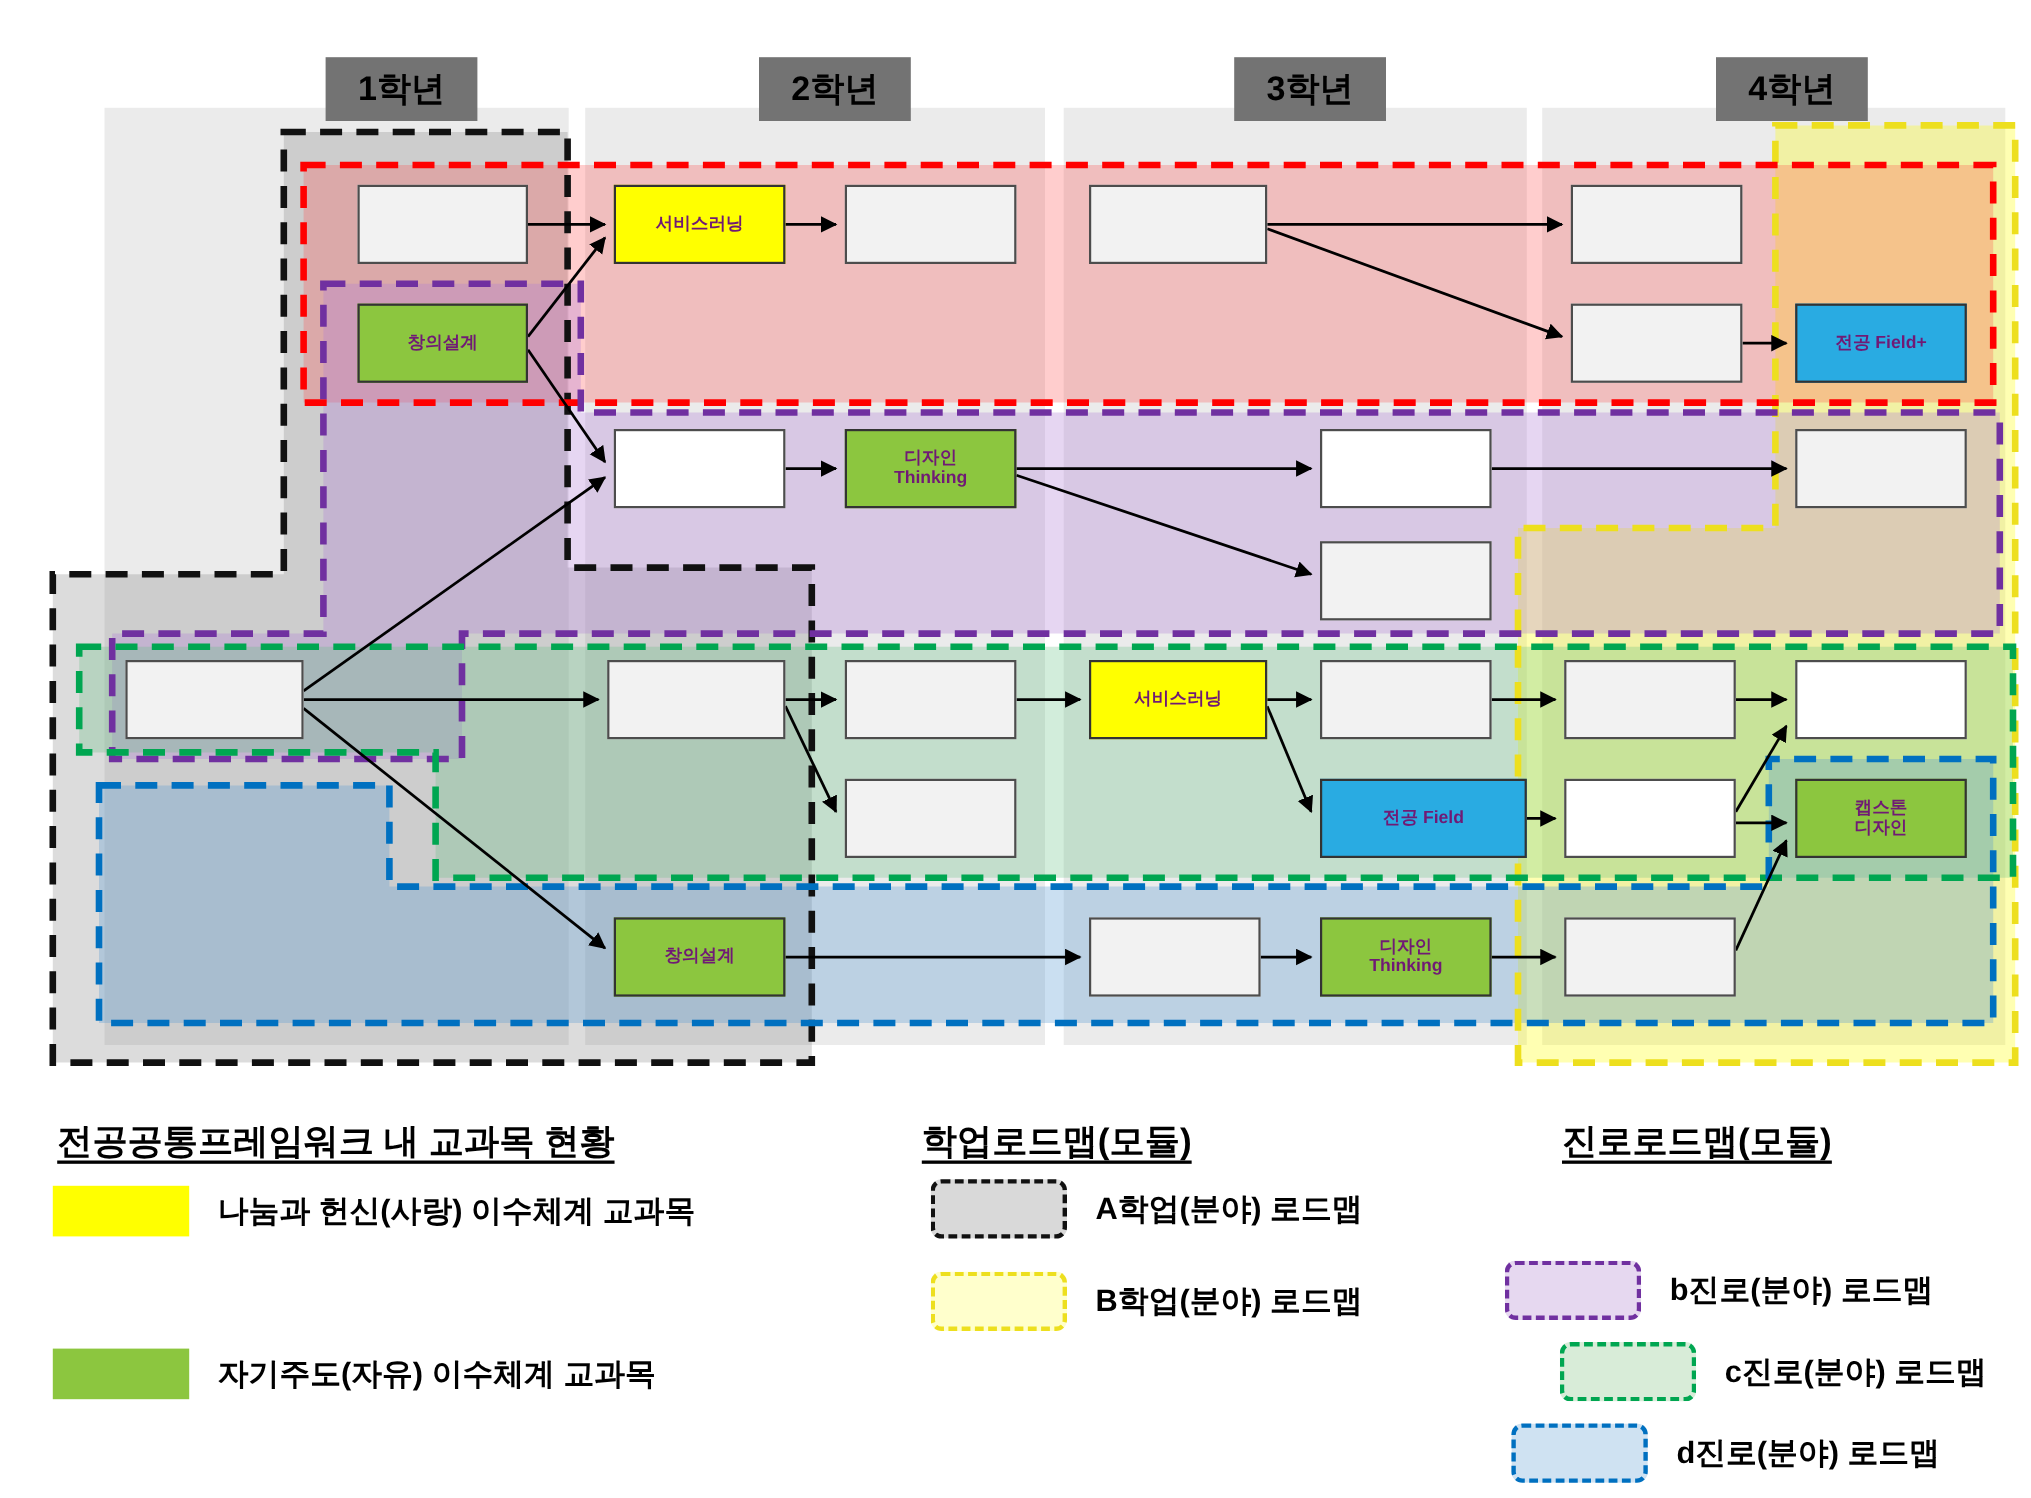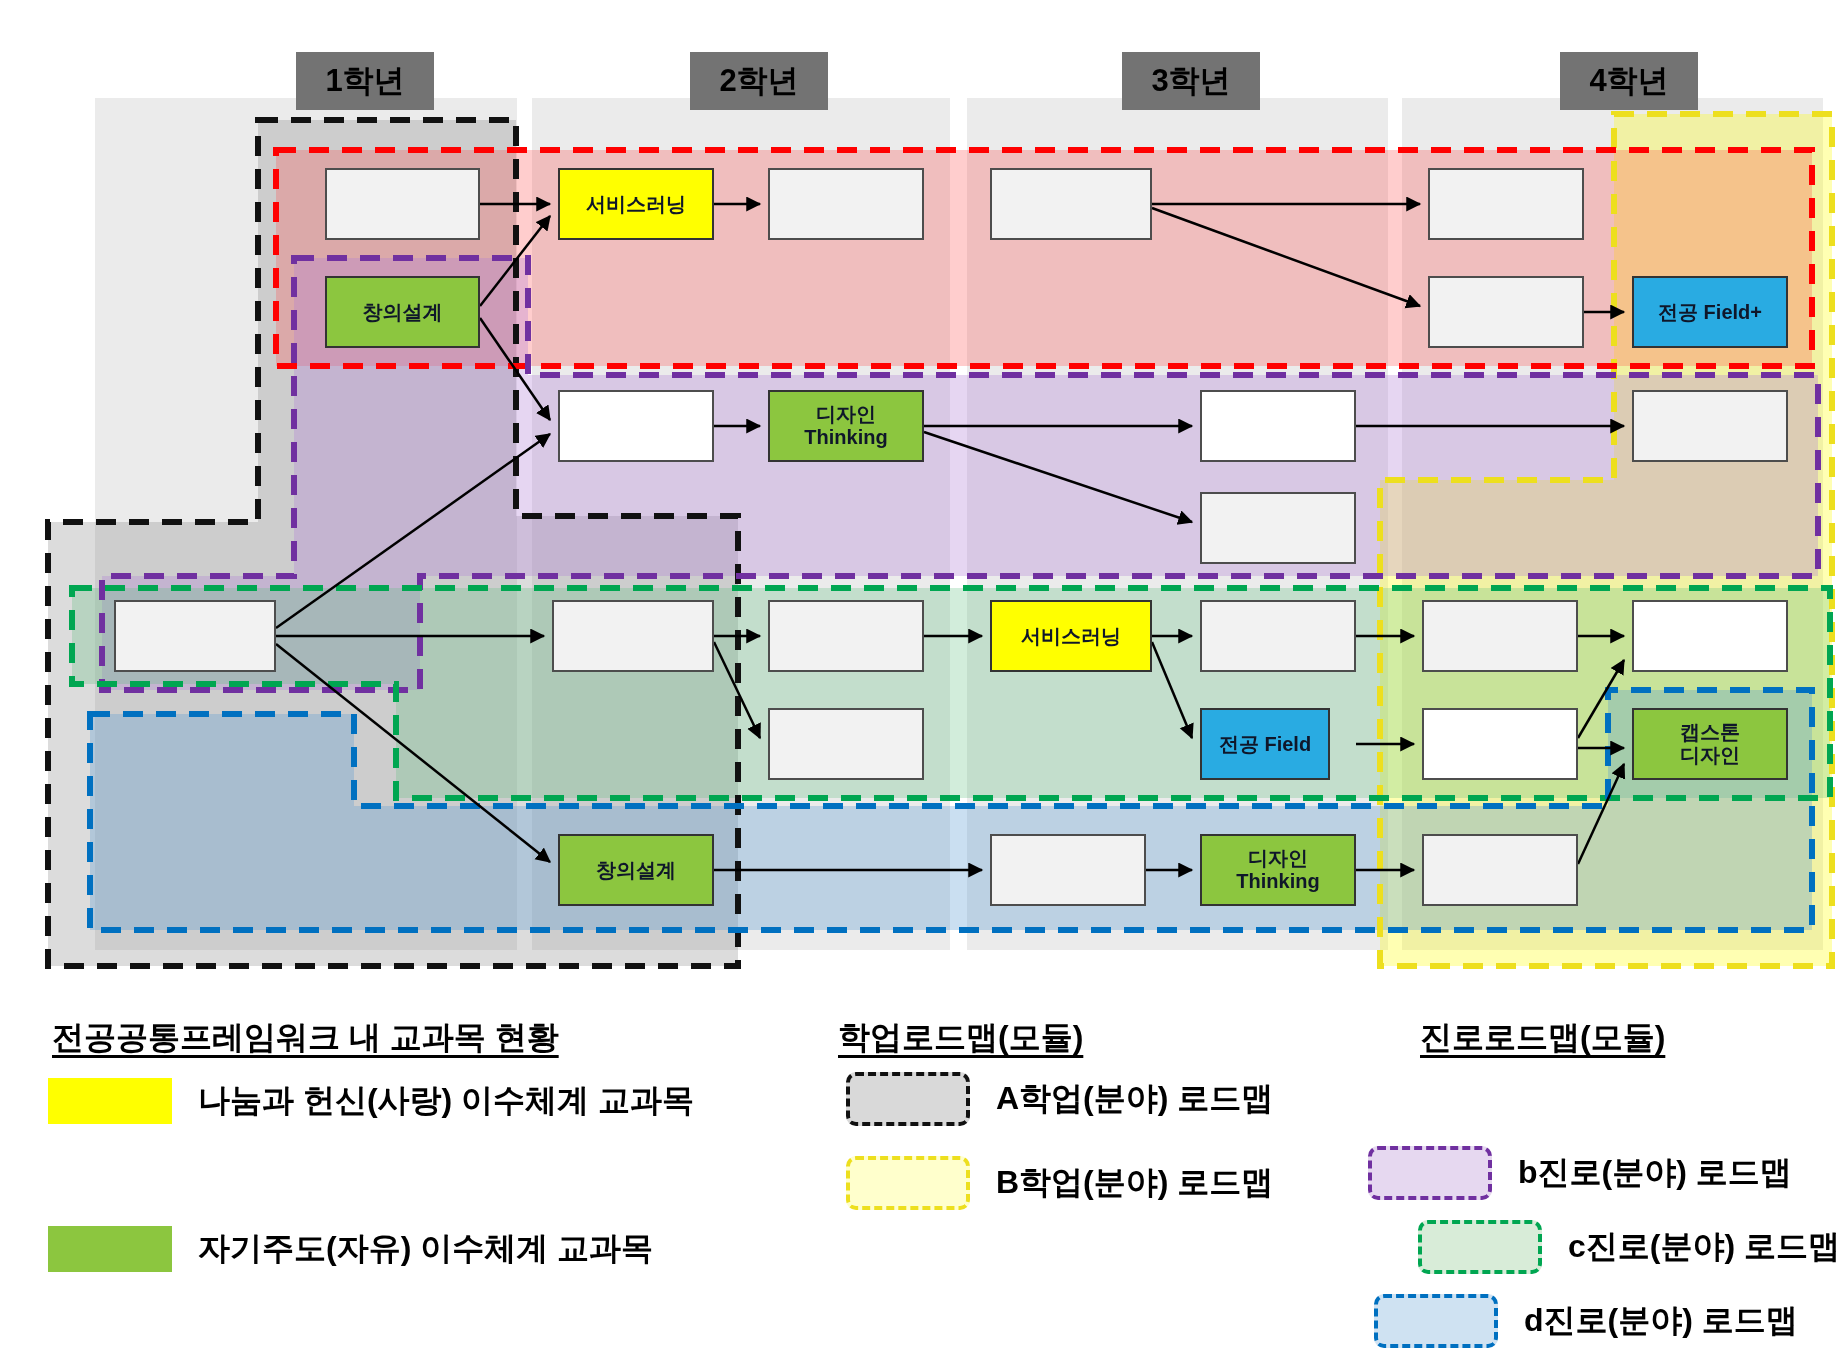--- a/index.html
+++ b/index.html
@@ -3,32 +3,32 @@
 <meta charset="utf-8">
 <title>Diagram</title>
 <style>
   *{box-sizing:border-box;margin:0;padding:0}
   body{font-family:"Liberation Sans","DejaVu Sans",sans-serif;background:#fff}
   .canvas{position:relative;width:1846px;height:1362px;background:#fff;overflow:hidden}
   .diagram-svg{position:absolute;left:0;top:0}
   .year-header{position:absolute;width:138px;height:58px;background:#737373;color:#000;
     font-weight:bold;font-size:31px;display:flex;align-items:center;justify-content:center}
   .box{position:absolute;border:2px solid #4d4d4d;background:#f2f2f2;display:flex;align-items:center;
-    justify-content:center;text-align:center;font-weight:bold;font-size:20px;color:#0f172a;
+    justify-content:center;text-align:center;font-weight:bold;font-size:16px;color:#701a75;
     white-space:pre-line;line-height:1.15}
   .box.yellow{background:#ffff00;border-color:#333}
   .box.green{background:#8cc63f;border-color:#333}
   .box.blue{background:#29abe2;border-color:#333}
   .box.white{background:#ffffff}
   .legend-title{position:absolute;font-size:32px;font-weight:bold;color:#000;
     text-decoration:underline;text-decoration-thickness:3px;text-underline-offset:7px}
   .legend-item{position:absolute;display:flex;align-items:center;gap:26px}
   .legend-swatch{width:124px;height:46px;flex:0 0 auto}
   .legend-swatch.mod{height:54px;border-radius:10px}
-  .legend-label{font-size:32px;font-weight:bold;color:#000;white-space:nowrap}
+  .legend-label{font-size:28px;font-weight:bold;color:#000;white-space:nowrap}
   .sw-yellow{background:#ffff00}
   .sw-blue{background:#29abe2}
   .sw-green{background:#8cc63f}
   .sw-mod-a{background:#d9d9d9;border:4px dashed #111}
   .sw-mod-b{background:#ffffcc;border:4px dashed #eddf1e}
   .sw-car-a{background:#f6caca;border:4px dashed #ff0000}
   .sw-car-b{background:#e6d8f0;border:4px dashed #7030a0}
   .sw-car-c{background:#d8ecd8;border:4px dashed #00a651}
   .sw-car-d{background:#cfe2f2;border:4px dashed #0070c0}
 </style>
@@ -126,21 +126,21 @@
 
   <div class="box" style="left:114px;top:600px;width:162px;height:72px"></div>
   <div class="box" style="left:552px;top:600px;width:162px;height:72px"></div>
   <div class="box" style="left:768px;top:600px;width:156px;height:72px"></div>
   <div class="box yellow" style="left:990px;top:600px;width:162px;height:72px">서비스러닝</div>
   <div class="box" style="left:1200px;top:600px;width:156px;height:72px"></div>
   <div class="box" style="left:1422px;top:600px;width:156px;height:72px"></div>
   <div class="box white" style="left:1632px;top:600px;width:156px;height:72px"></div>
 
   <div class="box" style="left:768px;top:708px;width:156px;height:72px"></div>
-  <div class="box blue" style="left:1200px;top:708px;width:130px;height:72px">전공 Field</div>
+  <div class="box blue" style="left:1200px;top:708px;width:188px;height:72px">전공 Field</div>
   <div class="box white" style="left:1422px;top:708px;width:156px;height:72px"></div>
   <div class="box green" style="left:1632px;top:708px;width:156px;height:72px">캡스톤
 디자인</div>
 
   <div class="box green" style="left:558px;top:834px;width:156px;height:72px">창의설계</div>
   <div class="box" style="left:990px;top:834px;width:156px;height:72px"></div>
   <div class="box green" style="left:1200px;top:834px;width:156px;height:72px">디자인
 Thinking</div>
   <div class="box" style="left:1422px;top:834px;width:156px;height:72px"></div>
 

